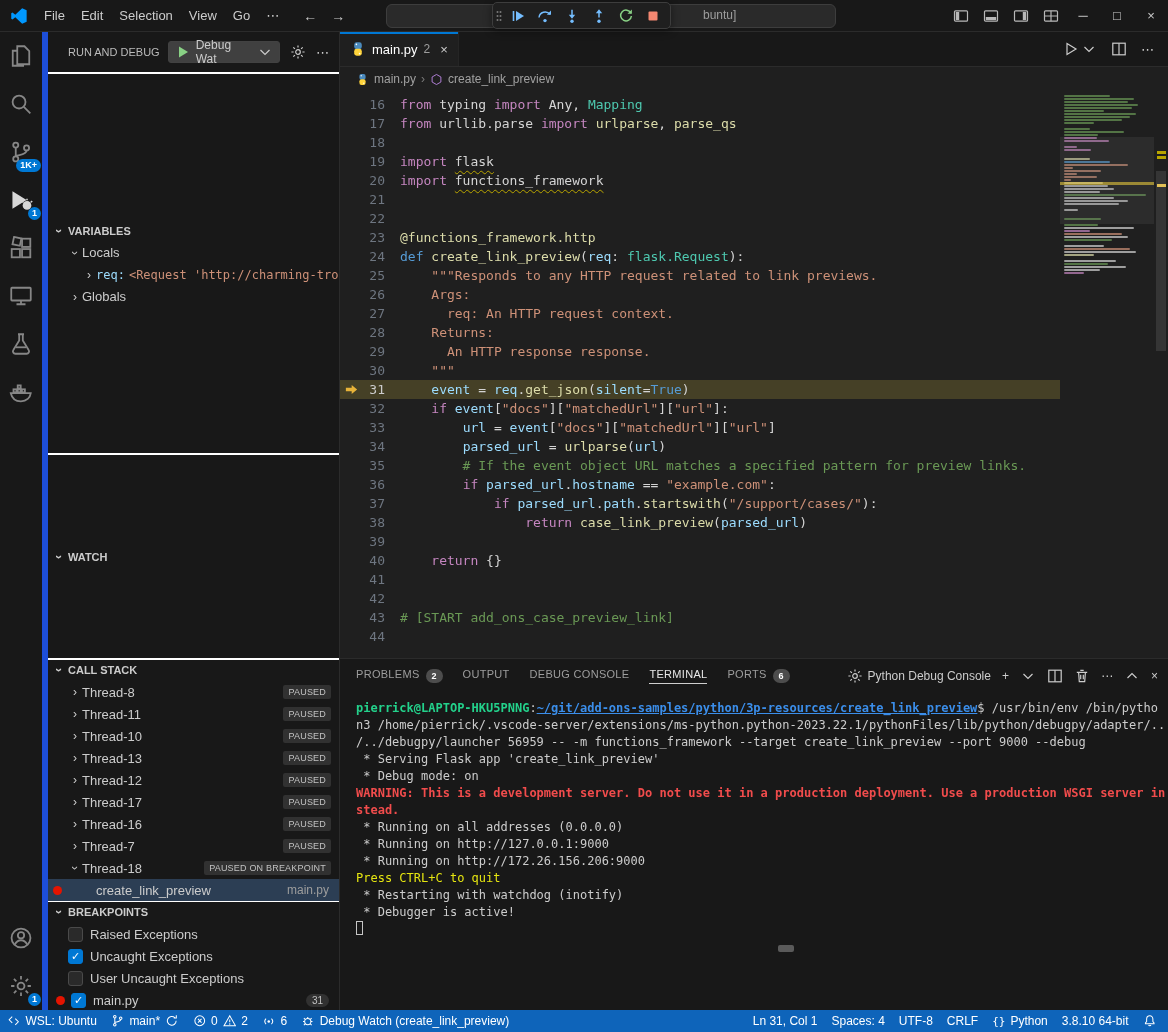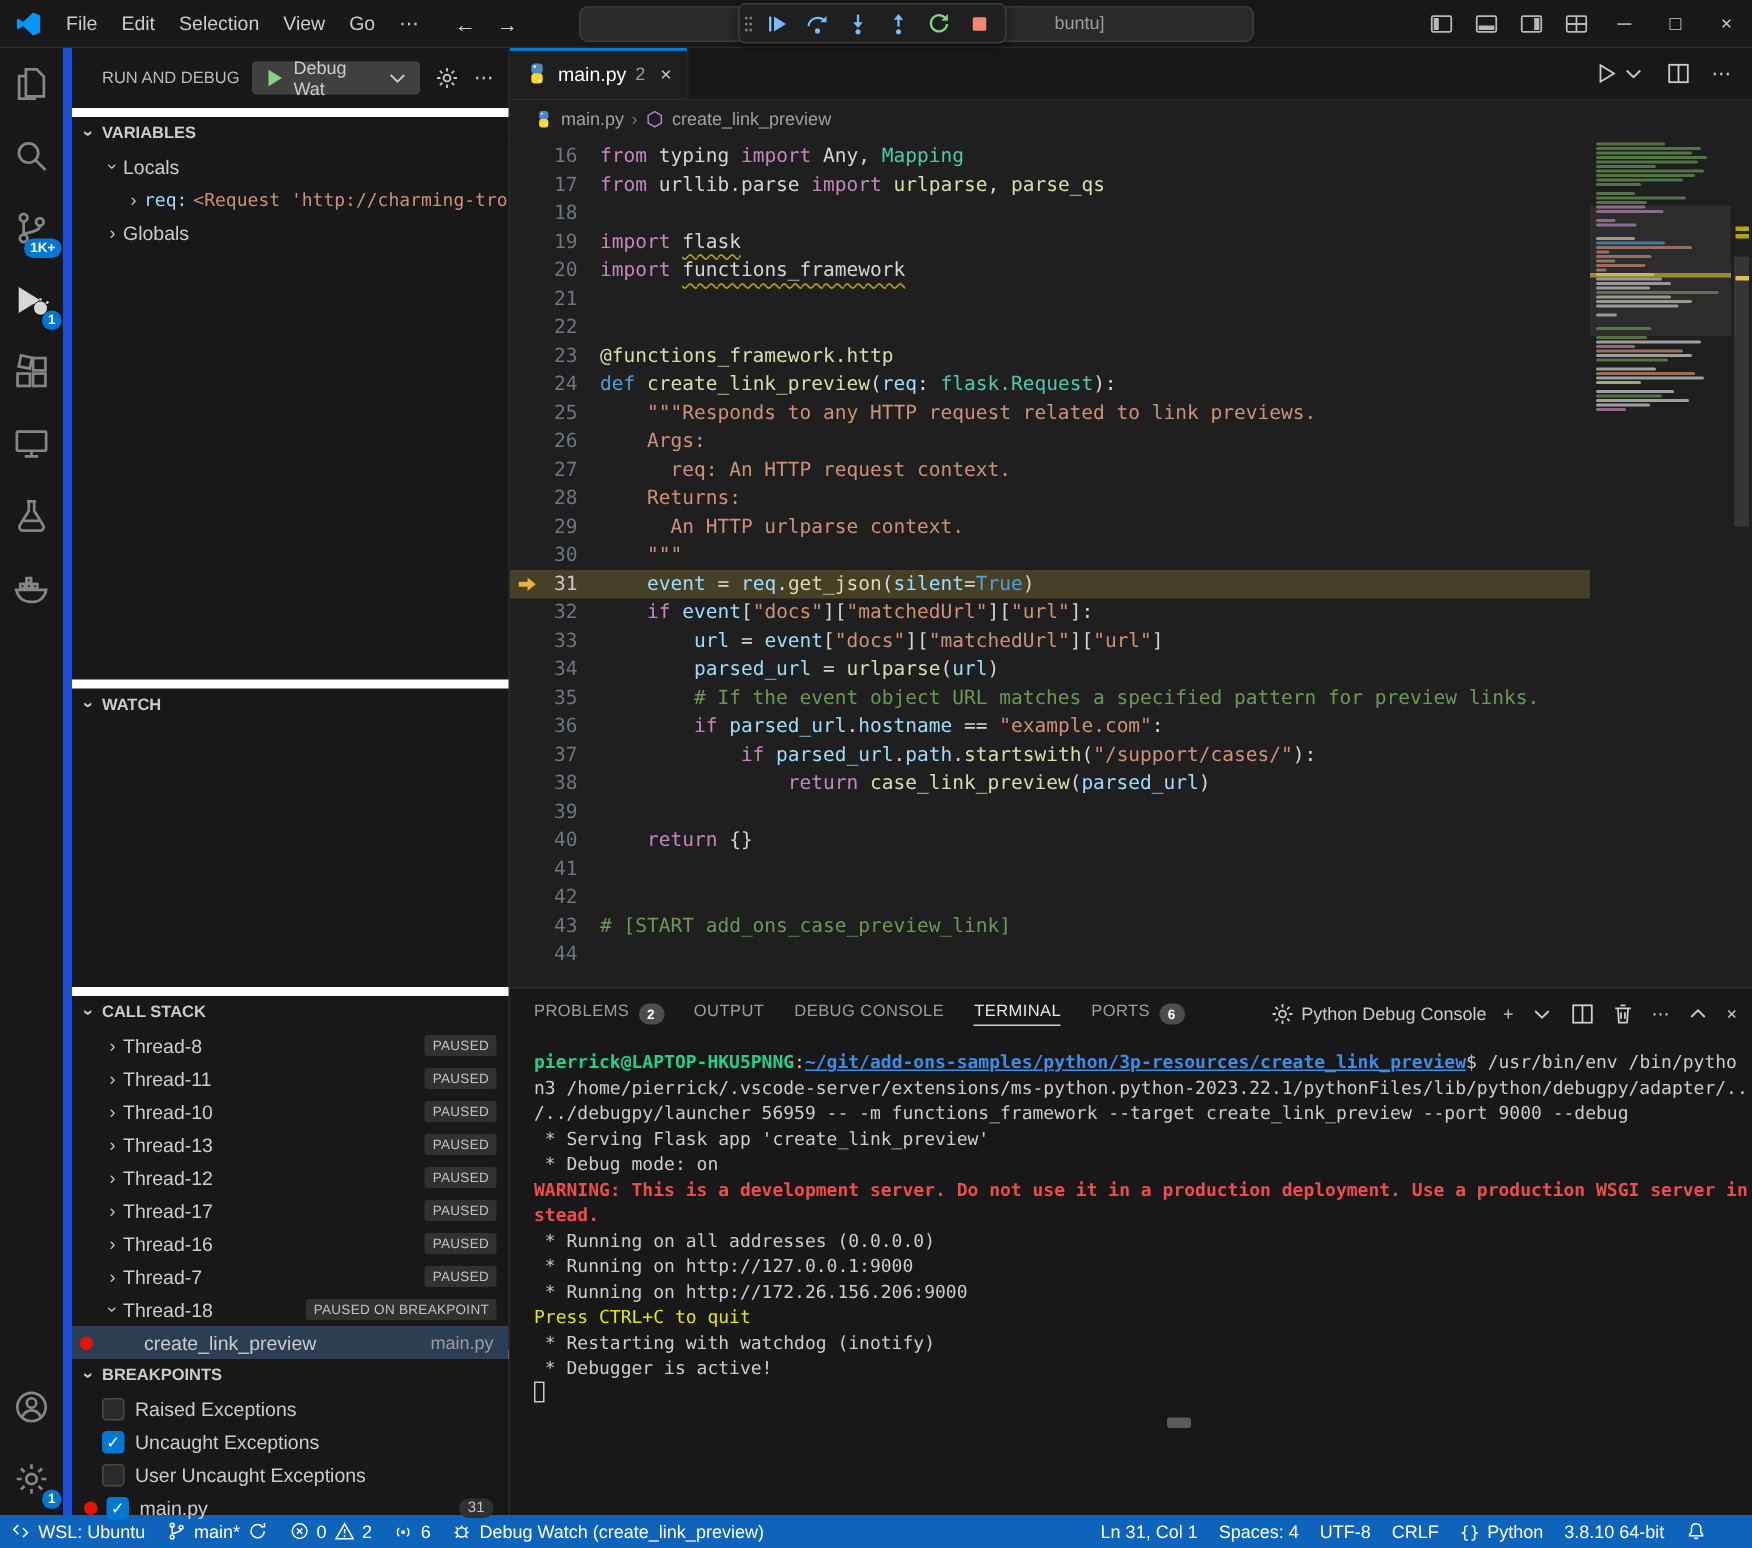--- a/index.html
+++ b/index.html
@@ -34,21 +34,21 @@
   .ab-item.active::before{content:"";position:absolute;left:0;top:4px;bottom:4px;width:2px;background:#d7d7d7;}
   .ab-badge{position:absolute;right:4px;bottom:4px;background:#0078d4;color:#fff;font-size:9px;line-height:1;padding:2px 4px;border-radius:8px;font-weight:bold;}
   .ab-spacer{flex:1;}
 
   
   .sidebar{width:292px;background:#181818;border-right:1px solid #2b2b2b;display:flex;flex-direction:column;flex:none;font-size:13px;}
   .sb-run-header{height:40px;flex:none;display:flex;align-items:center;padding:0 10px 0 20px;gap:8px;}
   .sb-title{font-size:11px;color:#bbb;white-space:nowrap;}
   .config-picker{height:22px;background:#404040;border:1px solid #424242;border-radius:3px;display:flex;align-items:center;padding:0 6px;gap:5px;font-size:12px;color:#ccc;}
   .sb-hdr-ic{color:#ccc;margin-left:2px;}
-  .section{border-top:6px solid #ffffff;display:flex;flex-direction:column;min-height:0;}
+  .section{border-top:2px solid #ffffff;display:flex;flex-direction:column;min-height:0;justify-content:center;}
   .section-header{height:22px;flex:none;display:flex;align-items:center;gap:2px;padding-left:4px;font-size:11px;font-weight:bold;color:#ccc;}
   .twisty{display:inline-block;width:14px;text-align:center;color:#ccc;font-size:12px;transform:rotate(0);}
   .twisty.open{transform:rotate(90deg);}
   .tree-row{height:22px;flex:none;display:flex;align-items:center;color:#ccc;position:relative;white-space:nowrap;overflow:hidden;}
   .var-name{color:#9cdcfe;margin-right:4px;font-family:"DejaVu Sans Mono",monospace;font-size:12px;}
   .var-value{color:#ce9178;font-family:"DejaVu Sans Mono",monospace;font-size:12px;}
   .badge-paused{margin-left:auto;margin-right:8px;background:#313131;color:#c2c2c2;font-size:9px;padding:2px 5px;border-radius:2px;letter-spacing:.2px;flex:none;}
   .frame-row{background:#2c3e54;}
   .frame-file{margin-left:auto;margin-right:10px;color:#9d9d9d;font-size:12px;}
   .frame-dot,.bp-dot{width:9px;height:9px;border-radius:50%;background:#e51400;flex:none;}
@@ -106,21 +106,21 @@
   .t-p{color:#3b8eea;font-weight:bold;text-decoration:underline;}
   .t-d{color:#cccccc;}
   .t-r{color:#f14c4c;font-weight:bold;}
   .t-y{color:#e5e510;}
   .t-cursor{display:inline-block;width:7px;height:14px;border:1px solid #c6c6c6;vertical-align:-2px;}
   .term-hthumb{position:absolute;left:438px;top:252px;width:16px;height:7px;background:#5a5a5a;border-radius:2px;}
 
   
   .statusbar{height:22px;flex:none;background:#0e64ba;display:flex;align-items:flex-start;color:#fff;font-size:12px;}
   .sb-group{display:flex;align-items:center;height:100%;}
-  .sb-group.right{margin-left:auto;padding-right:24px;}
+  .sb-group.right{margin-left:auto;padding-right:5px;}
   .sb-item{display:flex;align-items:center;gap:5px;padding:0 7px;height:22px;white-space:nowrap;}
   .sb-item svg{width:13.5px;height:13.5px;}
   .sb-braces{font-family:"DejaVu Sans Mono",monospace;font-size:11px;}
 </style>
 </head>
 <body>
 
 <div class="window">
 
   <div class="titlebar">
@@ -598,21 +598,21 @@
               <span class="lc"><span class="tk-s">      req: An HTTP request context.</span></span>
             </div>
             <div class="code-line">
               <span class="glyph"></span>
               <span class="num">28</span>
               <span class="lc"><span class="tk-s">    Returns:</span></span>
             </div>
             <div class="code-line">
               <span class="glyph"></span>
               <span class="num">29</span>
-              <span class="lc"><span class="tk-s">      An HTTP urlparse context.</span></span>
+              <span class="lc"><span class="tk-s">      An HTTP response response.</span></span>
             </div>
             <div class="code-line">
               <span class="glyph"></span>
               <span class="num">30</span>
               <span class="lc"><span class="tk-s">    """</span></span>
             </div>
             <div class="code-line current">
               <span class="glyph">
                 <svg viewBox="0 0 16 16">
                   <path d="M2 6.2h6.2V3.2L14 8l-5.8 4.8V9.8H2z" fill="#e8b339"></path>

